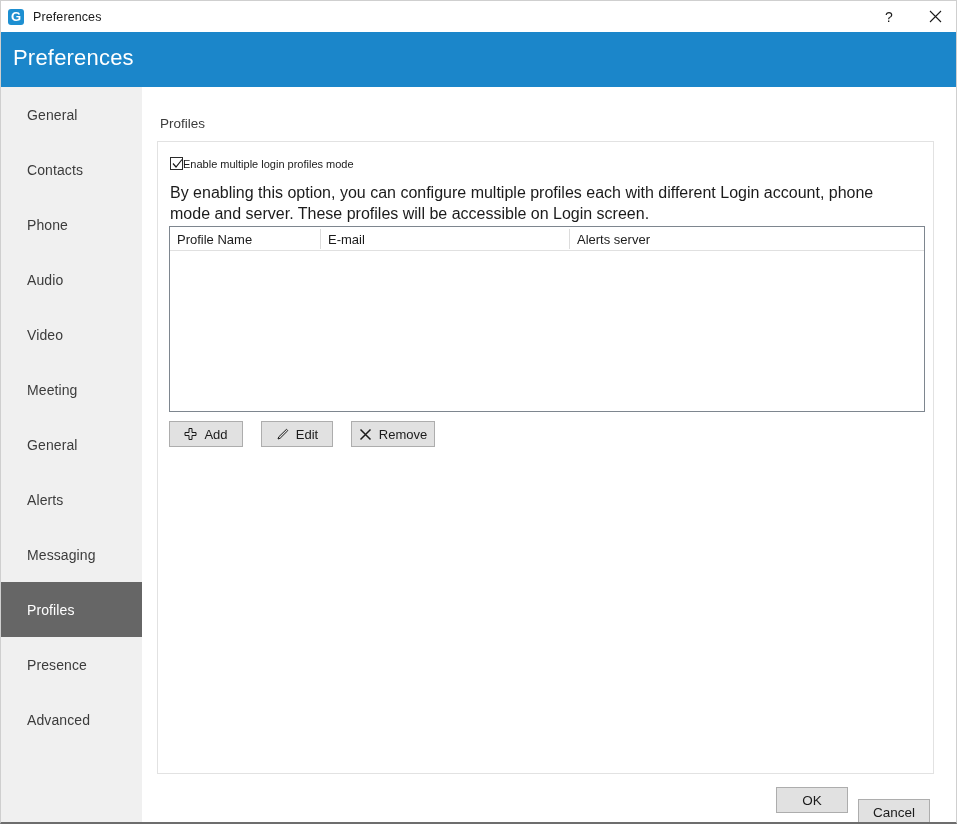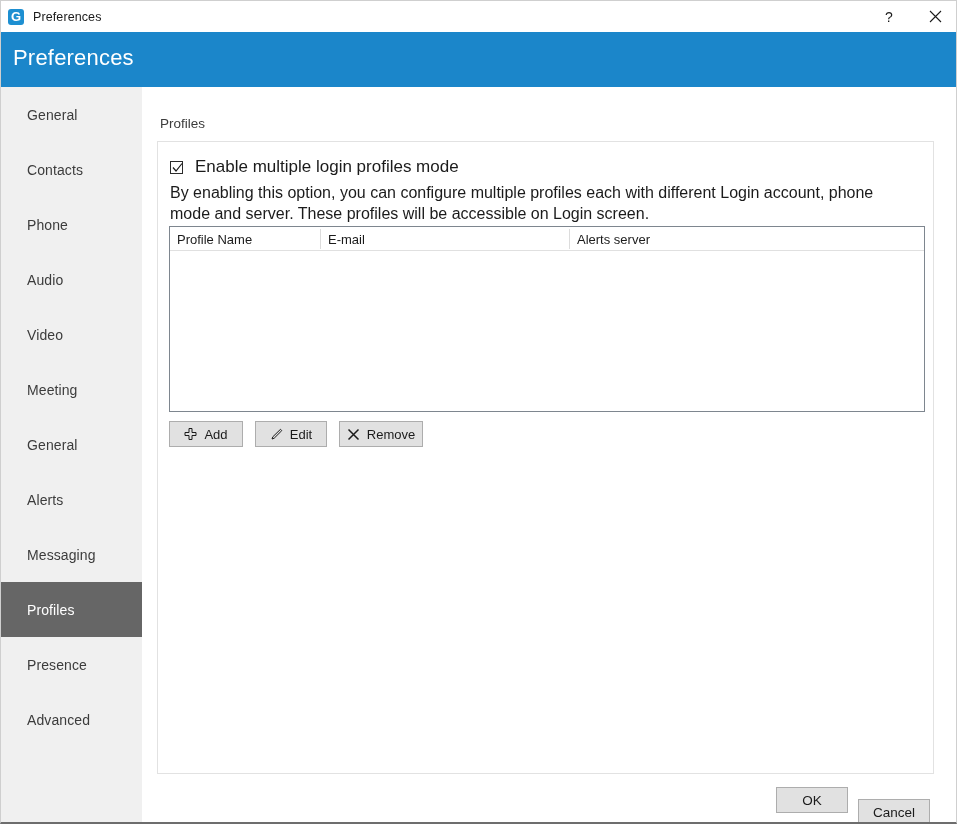--- a/index.html
+++ b/index.html
@@ -114,22 +114,22 @@
   }
   .cbox {
     width: 13px; height: 13px;
     border: 1px solid #2b2b2b;
     background: #ffffff;
     position: relative;
     flex: none;
   }
   .cbox svg { position: absolute; left: 0px; top: -1px; }
   #checkbox-label {
-    margin-left: 12px;
-    font-size: 17px; color: #1b1b1b;
+    margin-left: 0;
+    font-size: 11px; color: #1b1b1b;
   }
   #desc {
     position: absolute; left: 12px; top: 40px;
     width: 745px;
     font-size: 16px; color: #1b1b1b;
     line-height: 21px;
   }
 
   
   #table {
@@ -159,21 +159,21 @@
     background: #dcdcdc;
   }
   #th-0 { left: 0px;   width: 151px; }
   #th-1 { left: 151px; width: 249px; }
   #th-2 { left: 400px; width: 356px; }
   #table-body { height: 160px; background: #ffffff; }
 
   
   #actions {
     position: absolute; left: 11px; top: 279px;
-    display: flex; gap: 12px;
+    display: flex; gap: 18px;
   }
   .btn {
     height: 26px;
     background: #e1e1e1;
     border: 1px solid #adadad;
     display: flex; align-items: center; justify-content: center;
     gap: 7px;
     font-size: 13px; color: #1b1b1b;
     padding: 0 11px;
     cursor: default;

